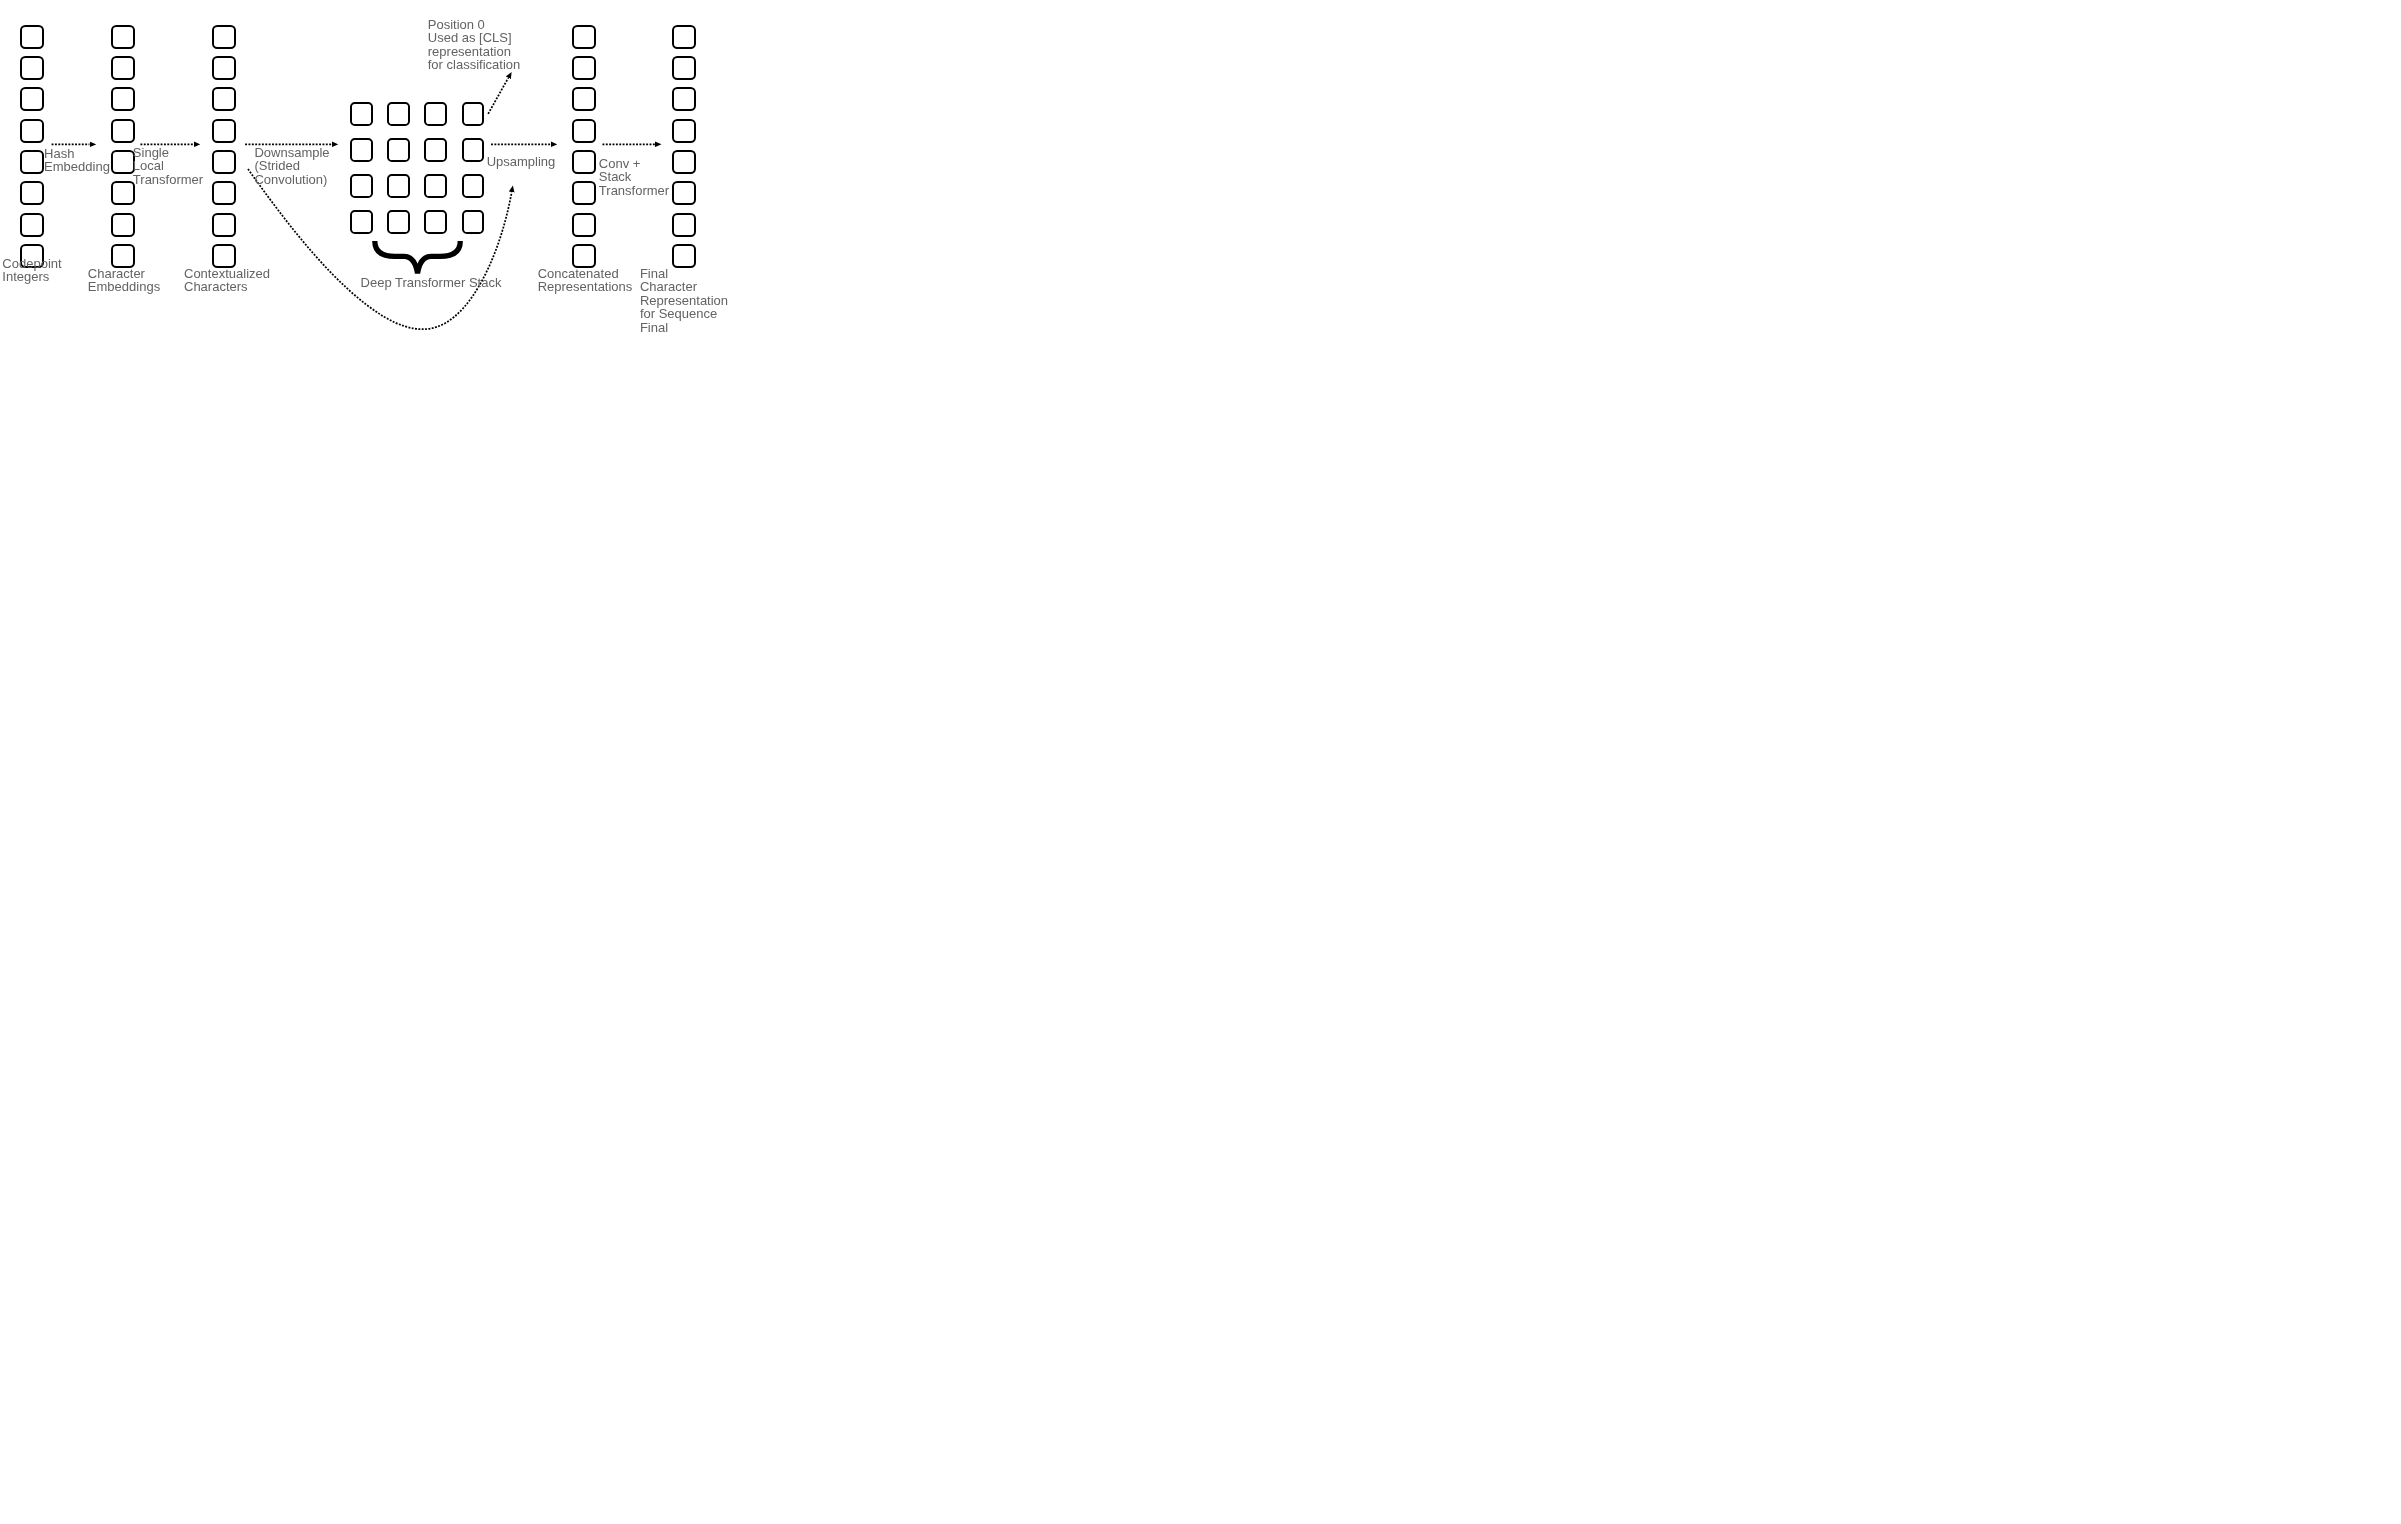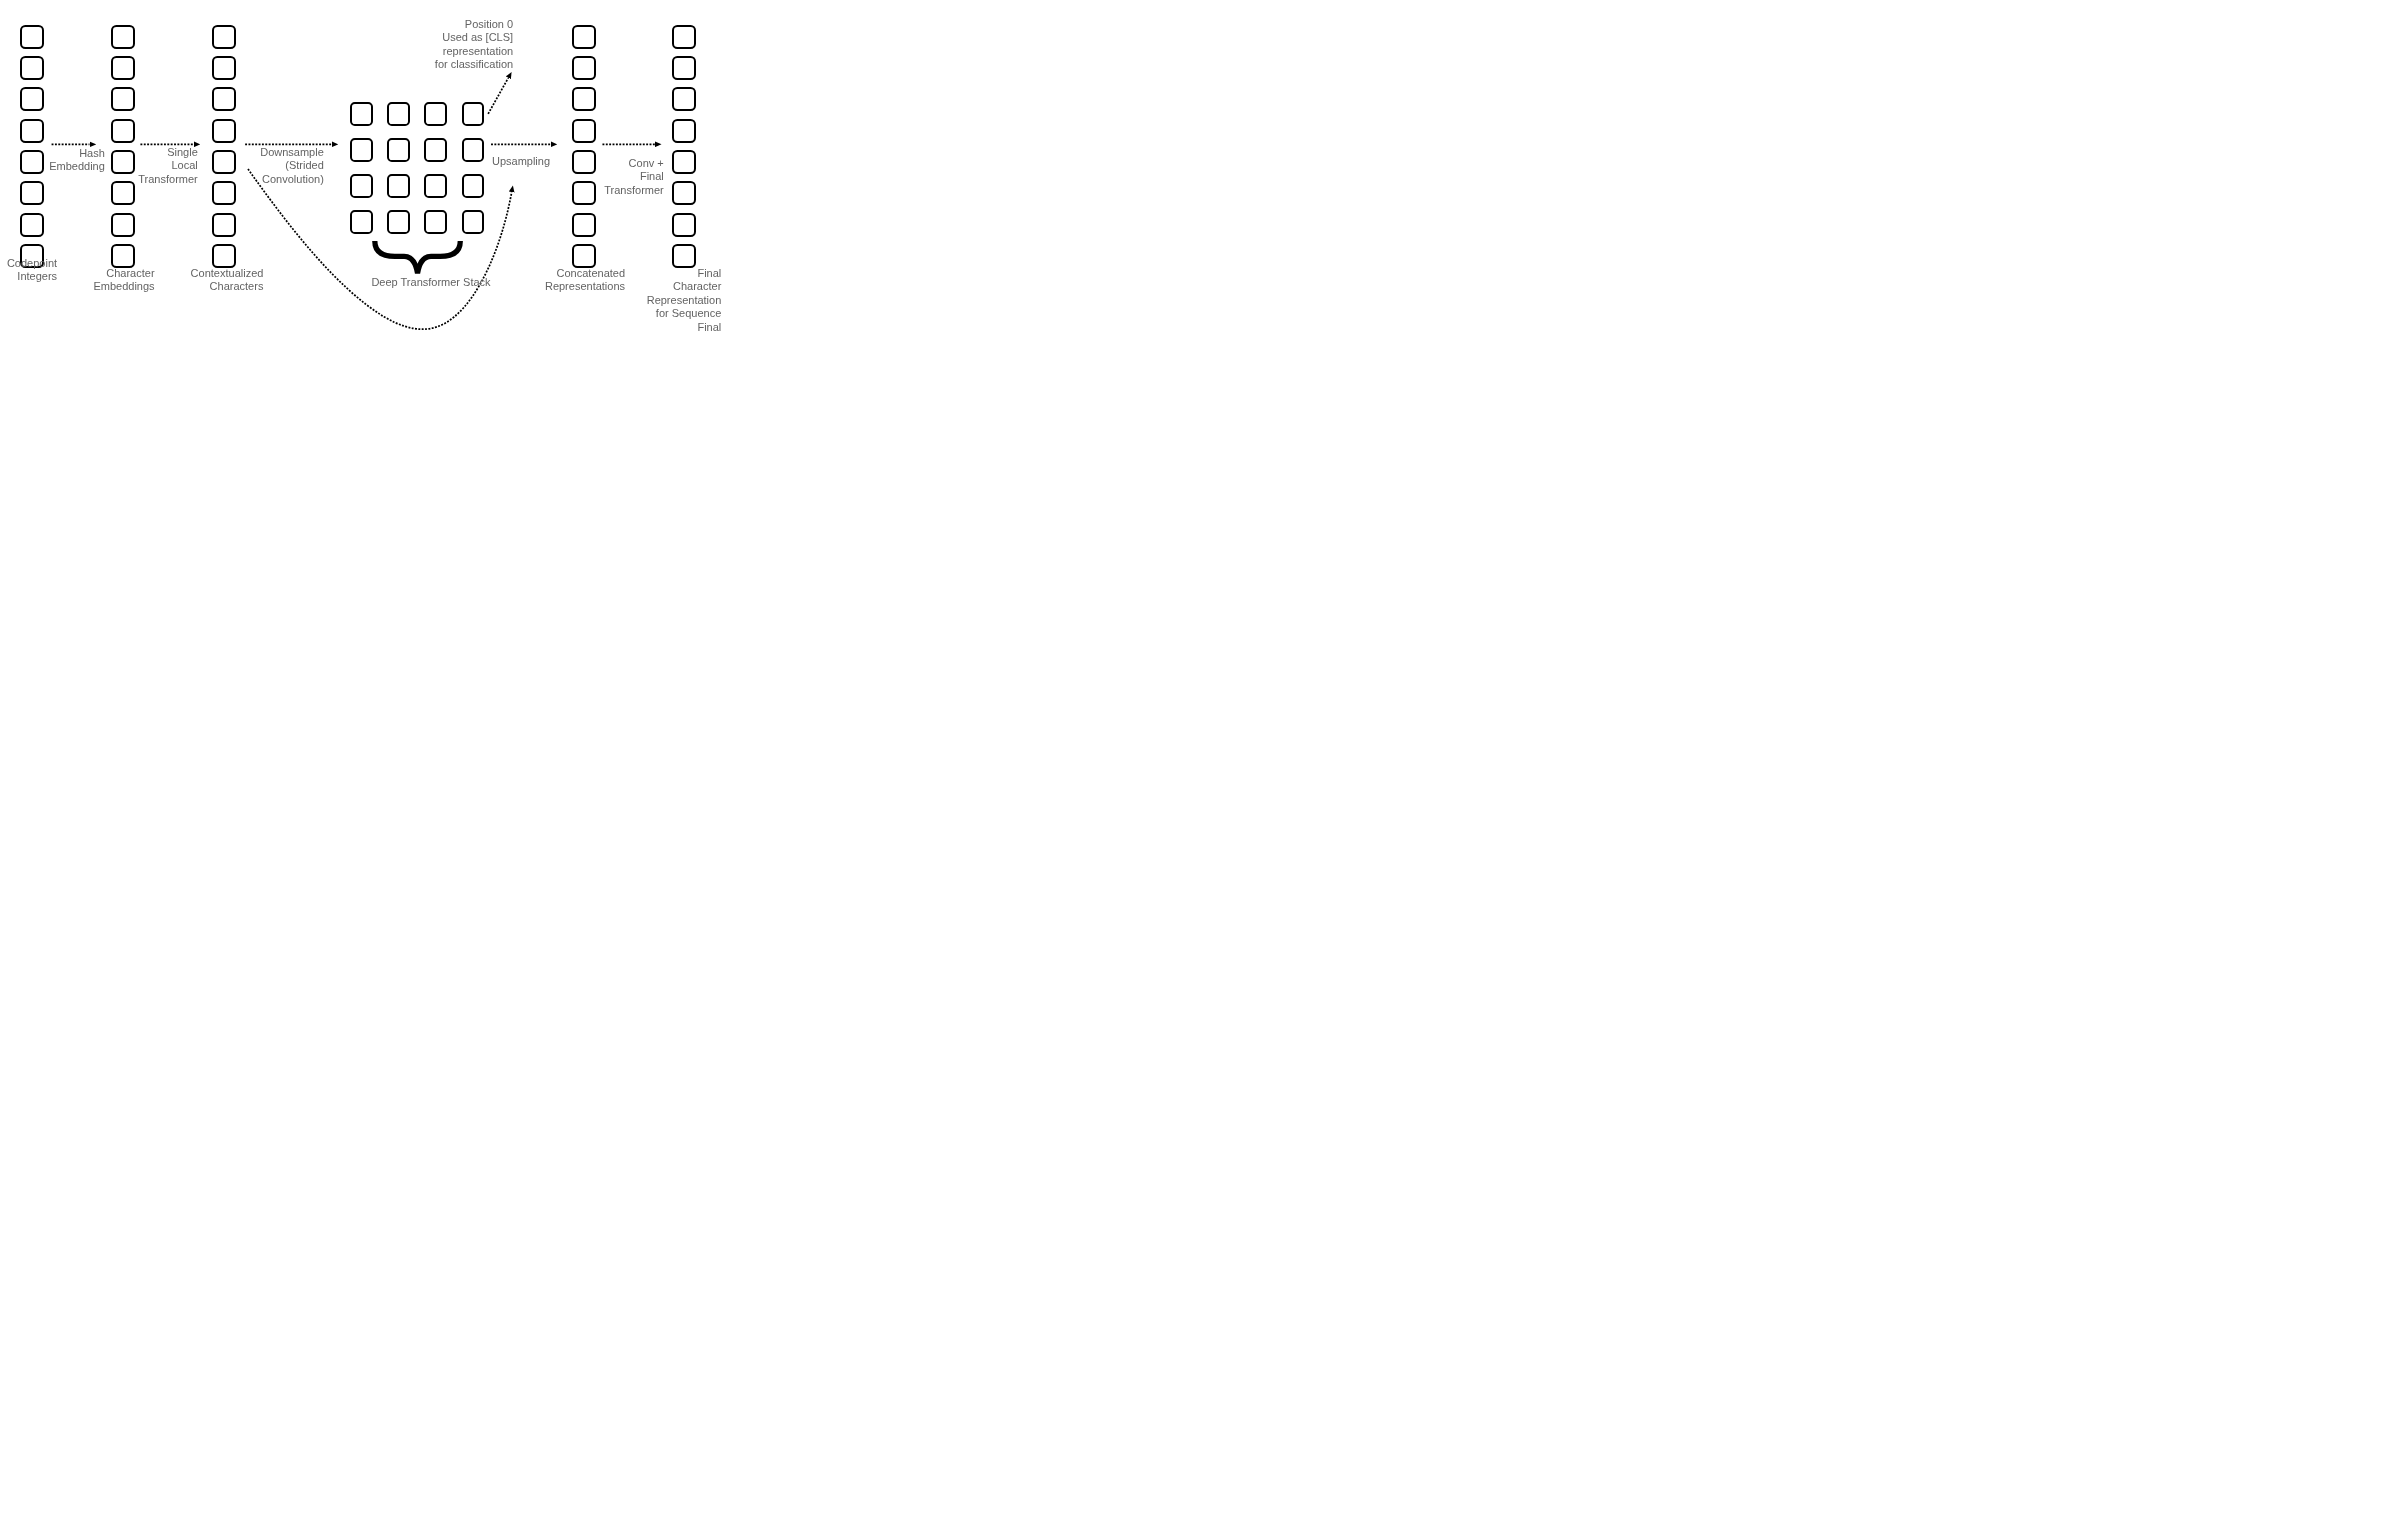--- a/index.html
+++ b/index.html
@@ -18,22 +18,22 @@
     position:absolute;display:grid;
     grid-template-columns:repeat(4,22.6px);grid-template-rows:repeat(4,24px);
     column-gap:14.6px;row-gap:12px;
   }
   .gsq{
     width:22.6px;height:24px;box-sizing:border-box;
     border:2.2px solid var(--ink,#000);border-radius:4.8px;background:var(--bg,#fff);
   }
   
   .lbl{
-    position:absolute;transform:translateX(-50%);text-align:right;
-    font-size:11px;line-height:13.4px;color:var(--text,#636363);
+    position:absolute;transform:translateX(-50%);text-align:left;
+    font-size:13px;line-height:13.4px;color:var(--text,#636363);
     white-space:pre-line;letter-spacing:0;
   }
   .overlay{position:absolute;left:0;top:0;width:740px;height:341px;pointer-events:none;}
   .dotted{stroke:var(--ink,#000);stroke-width:3.6;stroke-dasharray:4 3;fill:none;}
   .brace{stroke:var(--ink,#000);stroke-width:11;fill:none;}
   .ah{fill:var(--ink,#000);}
 </style>
 </head>
 <body>
 
@@ -128,21 +128,21 @@
   <div class="lbl" style="left:77px;top:147px">Hash
 Embedding</div>
   <div class="lbl" style="left:168px;top:146px">Single
 Local
 Transformer</div>
   <div class="lbl" style="left:292px;top:146px">Downsample
 (Strided
 Convolution)</div>
   <div class="lbl" style="left:521px;top:155px">Upsampling</div>
   <div class="lbl" style="left:634px;top:157px">Conv +
-Final
+Stack
 Transformer</div>
 
   <div class="lbl" style="left:474px;top:18px">Position 0
 Used as [CLS]
 representation
 for classification</div>
 
   <div class="lbl" style="left:431px;top:276px;white-space:nowrap">Deep Transformer Stack</div>
   <div class="lbl" style="left:32px;top:257px">Codepoint
 Integers</div>

